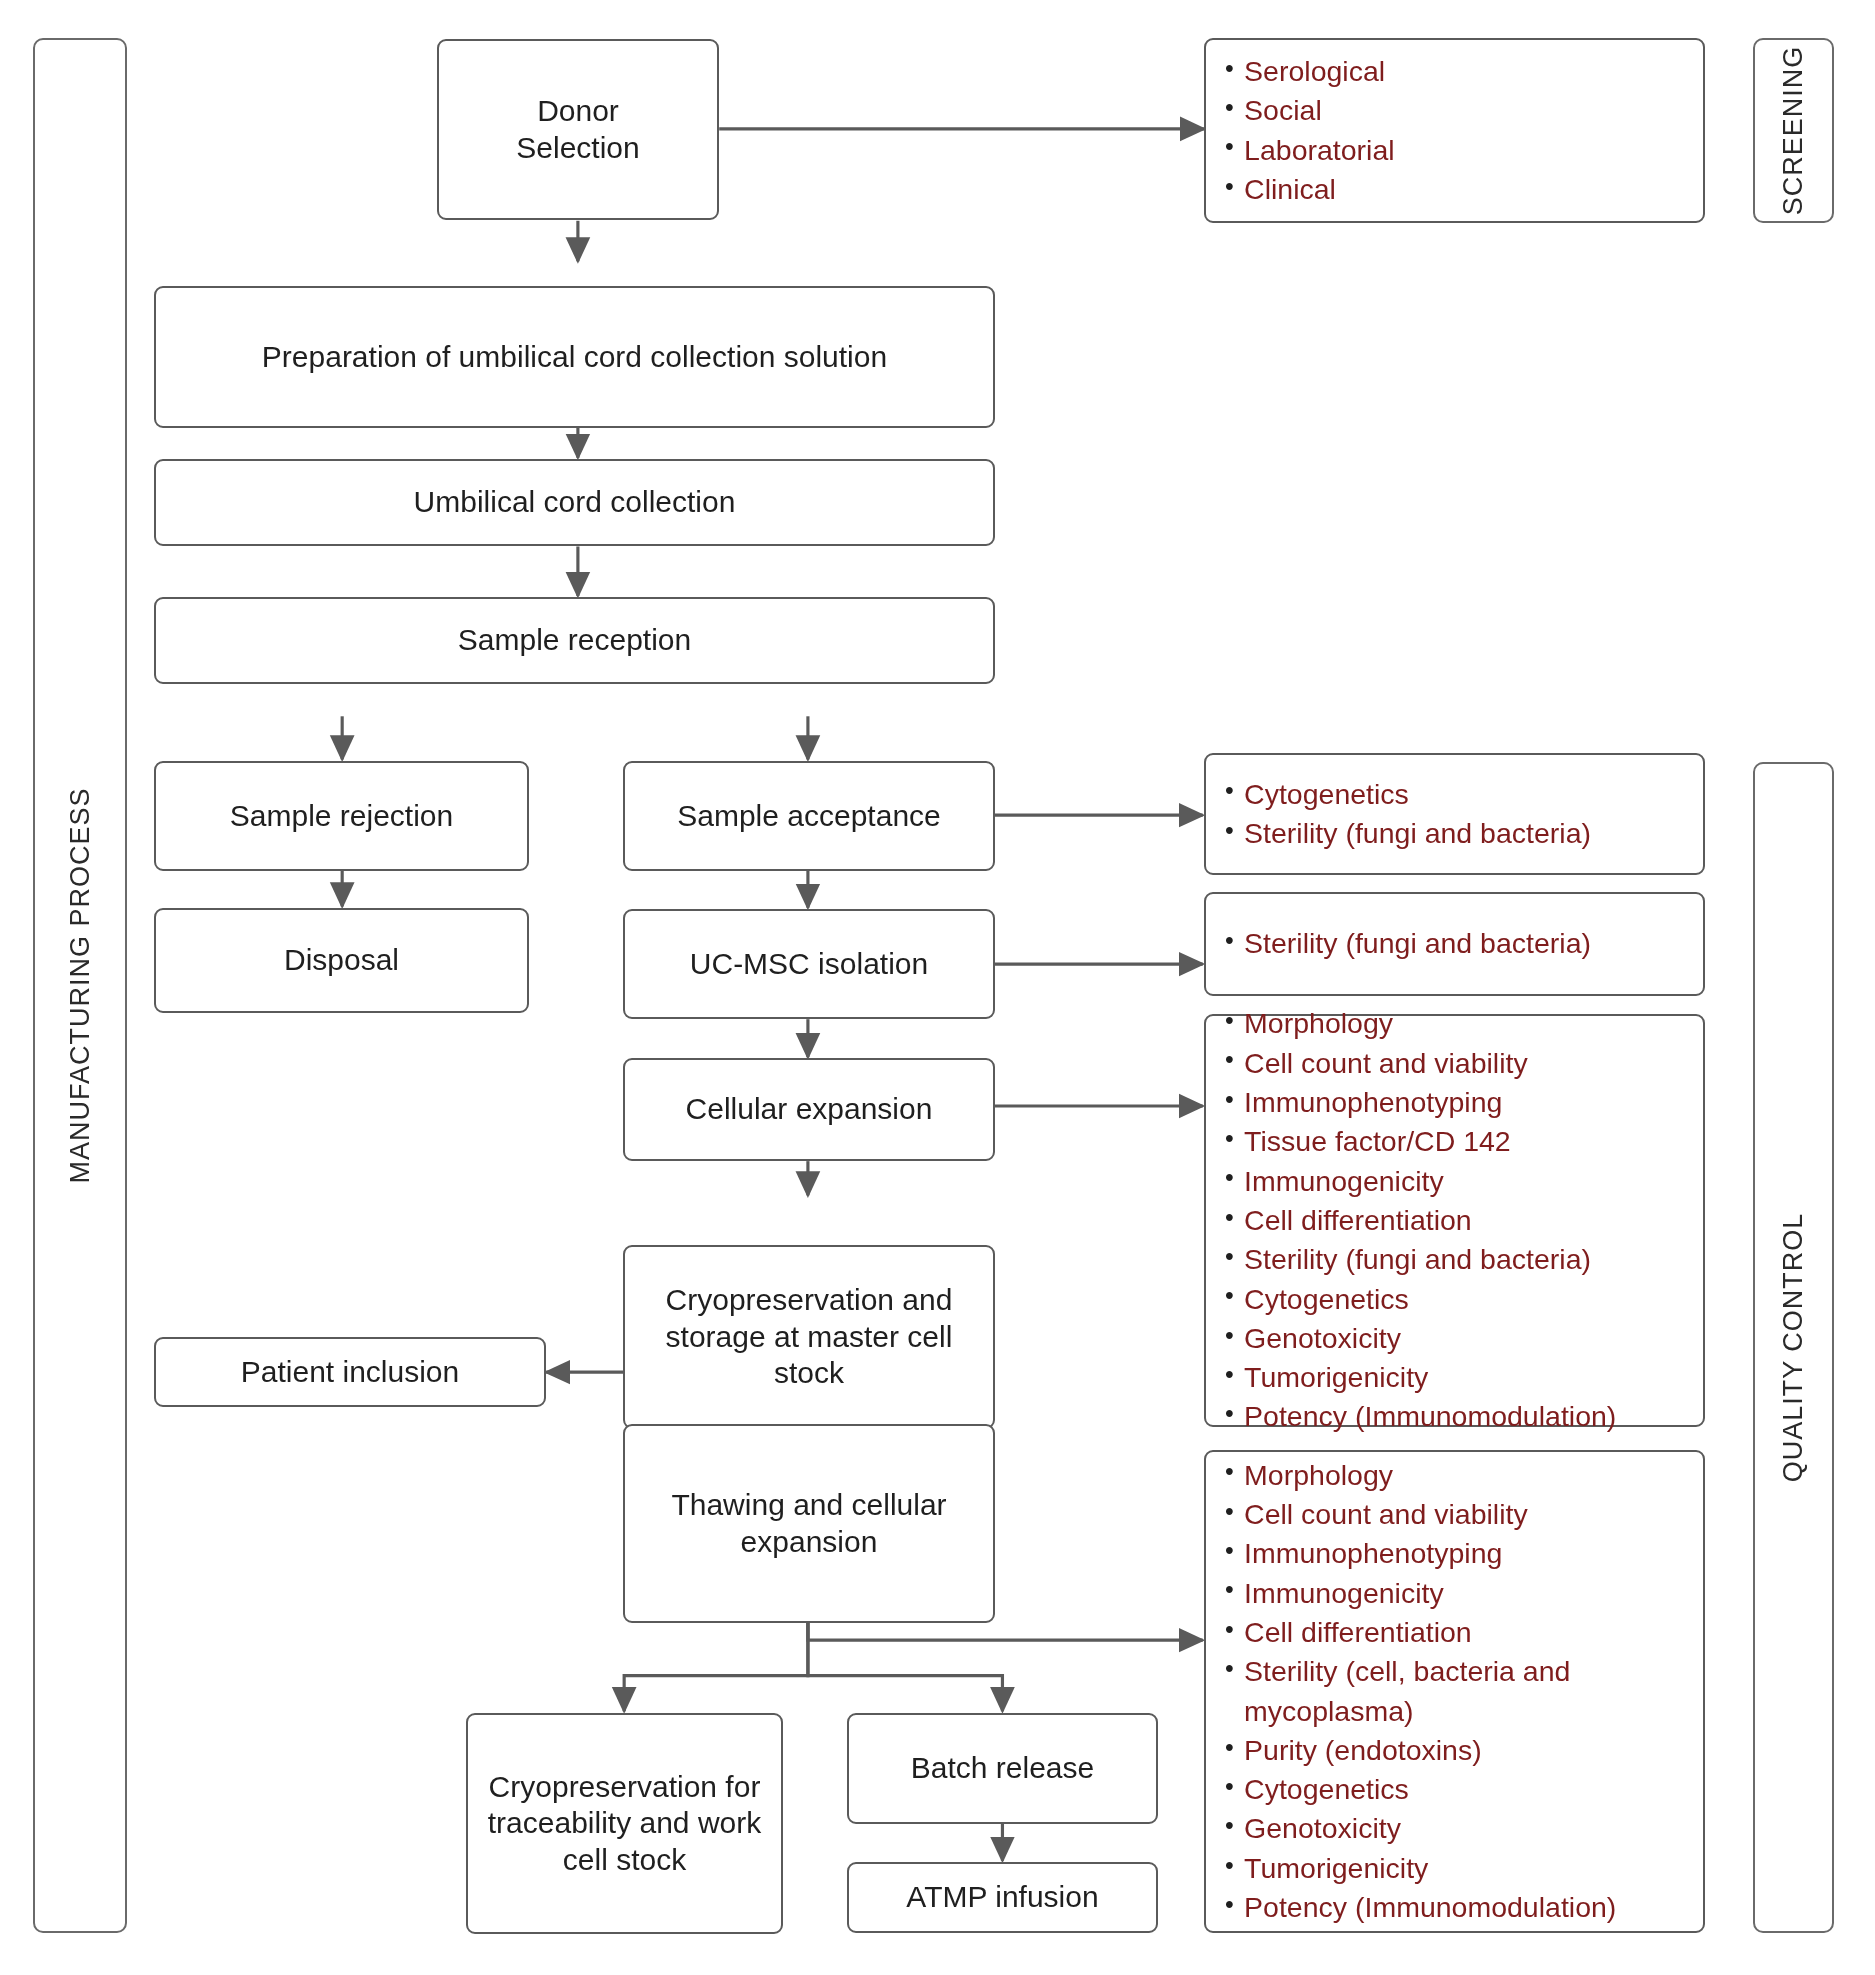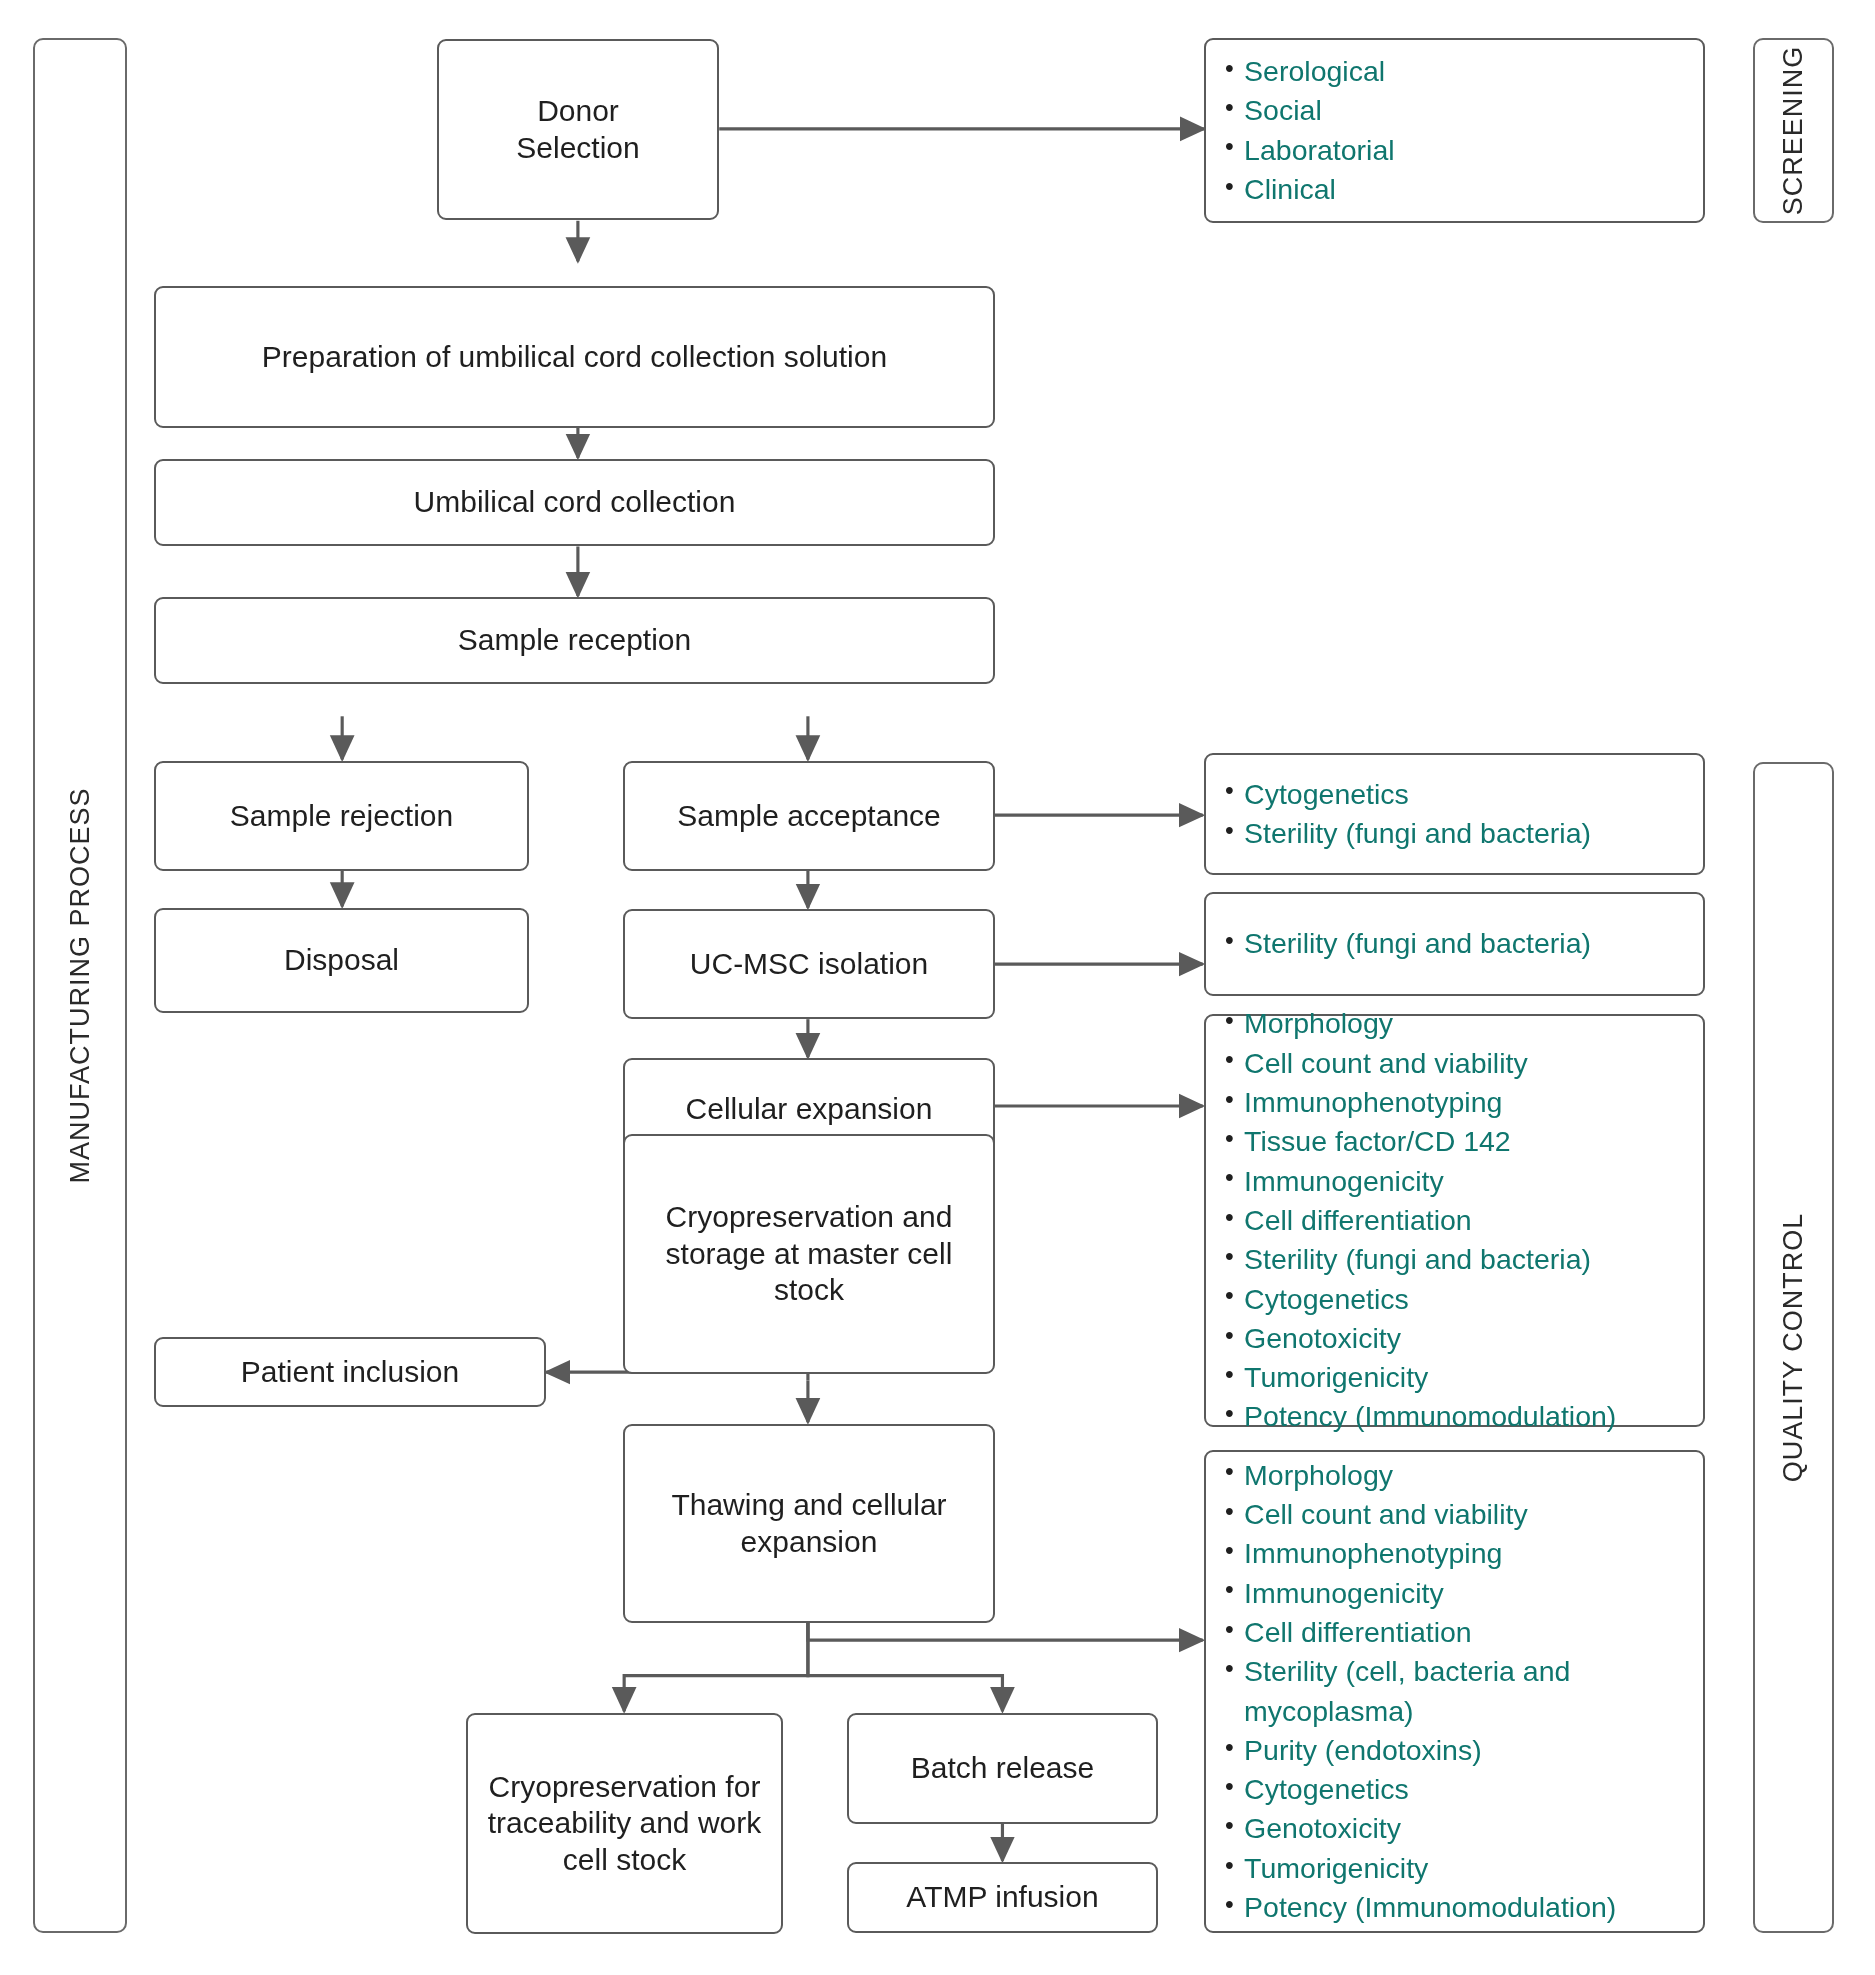--- a/index.html
+++ b/index.html
@@ -36,21 +36,21 @@
     list-style:none;
     margin:0;
     padding:0;
     width:100%;
   }
   .node.listbox li{
     position:relative;
     padding-left:21.6px;
     font-size:28.5px;
     line-height:1.38;
-    color:#0f766e;
+    color:#7f1d1d;
   }
   .node.listbox li:before{
     content:"\2022";
     position:absolute;
     left:2.5px;
     top:-1.3px;
     font-size:25px;
     color:#1f1f1f;
   }
   .lane{
@@ -156,21 +156,21 @@
   <div class="node" style="left:154px; top:761px; width:375px; height:110px;">Sample rejection</div>
 
   <div class="node" style="left:154px; top:908px; width:375px; height:105px;">Disposal</div>
 
   <div class="node" style="left:623px; top:761px; width:372px; height:110px;">Sample acceptance</div>
 
   <div class="node" style="left:623px; top:909px; width:372px; height:110px;">UC-MSC isolation</div>
 
   <div class="node" style="left:623px; top:1058px; width:372px; height:103px;">Cellular expansion</div>
 
-  <div class="node" style="left:623px; top:1134px; width:372px; height:240px;">Cryopreservation and storage at master cell stock</div>
+  <div class="node" style="left:623px; top:1245px; width:372px; height:184px;">Cryopreservation and storage at master cell stock</div>
 
   <div class="node" style="left:154px; top:1337px; width:392px; height:70px;">Patient inclusion</div>
 
   <div class="node" style="left:623px; top:1424px; width:372px; height:199px;">Thawing and cellular expansion</div>
 
   <div class="node" style="left:466px; top:1713px; width:317px; height:221px;padding-left:9px;">Cryopreservation for traceability and work cell stock</div>
 
   <div class="node" style="left:847px; top:1713px; width:311px; height:111px;">Batch release</div>
 
   <div class="node" style="left:847px; top:1862px; width:311px; height:71px;">ATMP infusion</div>

